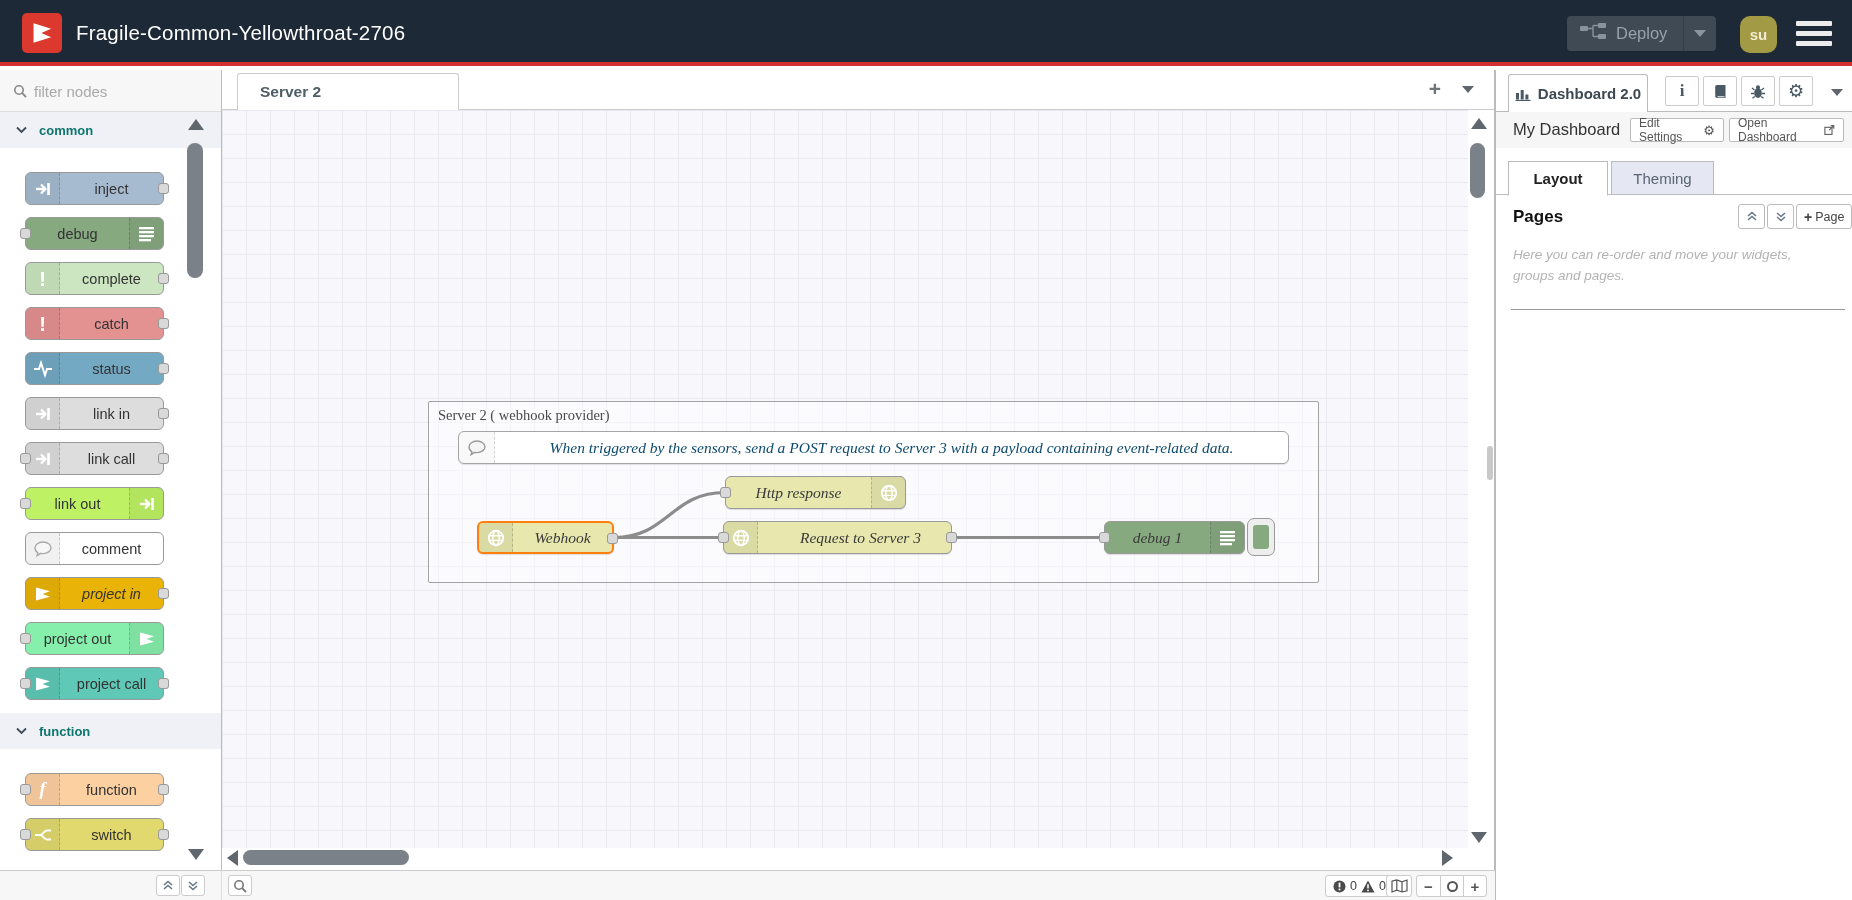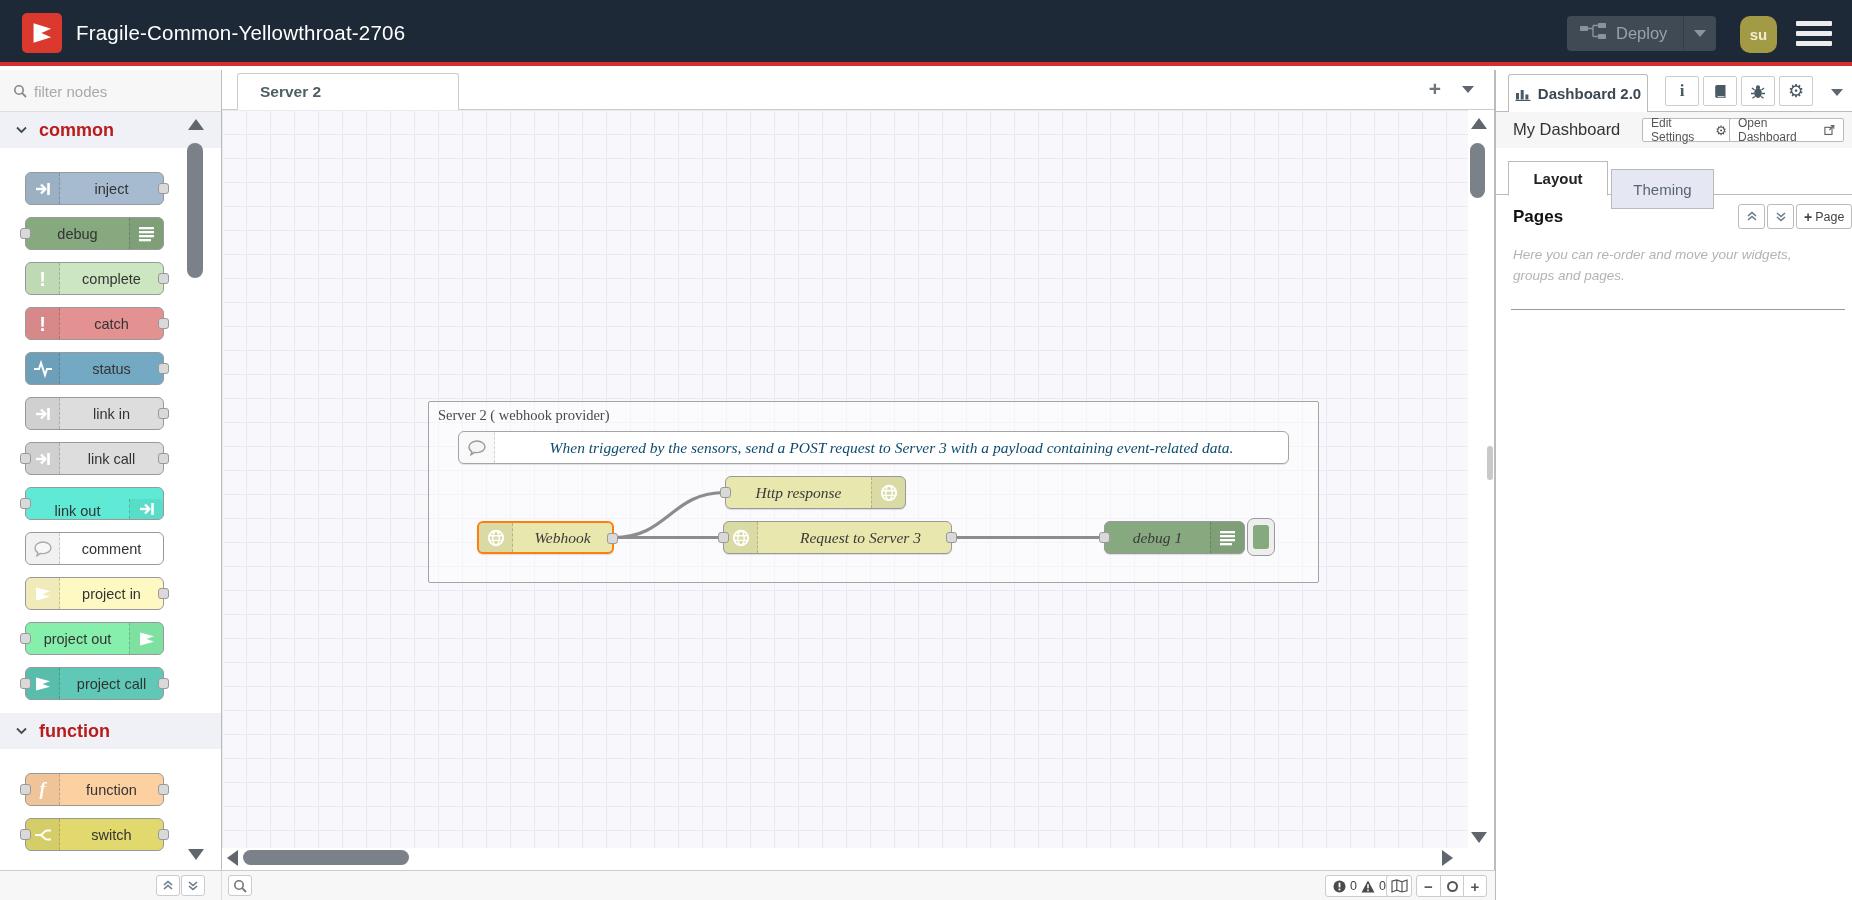--- a/index.html
+++ b/index.html
@@ -36,21 +36,21 @@
   .palette { position:absolute; left:0; top:70px; width:222px; height:800px; background:#fff;
     border-right:1px solid #bbb; }
   .psearch-row { position:relative; height:42px; background:#f7f7f7; border-bottom:1px solid #ddd; }
   .psearch-row svg { position:absolute; left:13px; top:14px; }
   .psearch { position:absolute; left:32px; top:6px; width:150px; height:30px; border:none; outline:none;
     background:transparent; font-size:15px; color:#444; font-family:"Liberation Sans",sans-serif; }
   .psearch::placeholder { color:#a9a9a9; }
   .pbody { position:relative; height:758px; overflow:hidden; }
   .pcat-header { height:36px; background:#eff1f7; display:flex; align-items:center; gap:12px;
     padding-left:16px; margin-bottom:24px; }
-  .pcat-header .cat-label { font-size:18px; font-weight:bold; color:#b91c1c; }
+  .pcat-header .cat-label { font-size:13px; font-weight:bold; color:#0f766e; }
   .pcat { margin-bottom:13px; }
   .node { position:relative; height:33px; border:1px solid #999; border-radius:6px; display:flex; }
   .pnode { width:139px; margin:0 0 12px 25px; cursor:grab; }
   .nicon { width:34px; display:flex; align-items:center; justify-content:center;
     background:rgba(0,0,0,0.055); flex:none; }
   .nicon.ileft { border-right:1px dashed rgba(0,0,0,0.18); border-radius:5px 0 0 5px; }
   .nicon.iright { border-left:1px dashed rgba(0,0,0,0.18); border-radius:0 5px 5px 0; }
   .nlabel { flex:1; display:flex; align-items:center; justify-content:center;
     font-size:14.5px; color:#333; white-space:nowrap; overflow:hidden; }
   .nlabel.italic { font-style:italic; font-size:15.5px; color:#3a3a3a; }
@@ -121,21 +121,21 @@
     gap:7px; justify-content:center; font-size:15px; font-weight:bold; color:#3d4852; z-index:2; }
   .sb-iconbtn { position:absolute; top:6px; width:34px; height:30px; background:#fff; border:1px solid #ccc;
     border-radius:2px; display:flex; align-items:center; justify-content:center; cursor:pointer;
     color:#4a5a65; font-size:16px; }
   .sb-caret { position:absolute; left:335px; top:19px; cursor:pointer; }
   .sb-dashrow { position:relative; height:36px; background:#f6f6f6; }
   .sb-dash-title { position:absolute; left:17px; top:8px; font-size:16.5px; color:#333; }
   .sb-smallbtn { position:absolute; top:6px; height:24px; background:#fff; border:1px solid #bbb; border-radius:2px;
     display:flex; align-items:center; justify-content:center; gap:5px; font-size:12px; color:#555; cursor:pointer; padding:0 8px; }
   .sb-tabs2 { position:relative; height:40px; margin-top:7px; border-bottom:1px solid #bbb; }
-  .sb-tab2 { position:absolute; top:14px; height:40px; display:flex; align-items:center; justify-content:center;
+  .sb-tab2 { position:absolute; top:6px; height:34px; display:flex; align-items:center; justify-content:center;
     border:1px solid #bbb; font-size:15px; cursor:pointer; }
   .sb-tab2.active { left:12px; width:100px; background:#fff; border-bottom:1px solid #fff; font-weight:bold; color:#222; z-index:2; top:6px; height:35px; }
   .sb-tab2.inactive { left:115px; width:103px; background:#e5e8f2; color:#5a6573; }
   .pages-row { position:relative; height:40px; margin-top:8px; }
   .pages-heading { position:absolute; left:17px; top:4px; font-size:17px; font-weight:bold; color:#111; }
   .pg-btn { position:absolute; top:1px; height:25px; background:#fff; border:1px solid #bbb; border-radius:3px;
     display:flex; align-items:center; justify-content:center; cursor:pointer; }
   .pg-add { gap:3px; font-size:12.5px; color:#444; padding:0 7px; }
   .pg-add b { font-size:14px; }
   .sb-help { margin:2px 20px 0 17px; font-style:italic; font-size:13.5px; color:#b3b3b3; line-height:1.55; width:316px; }
@@ -255,40 +255,40 @@
             <svg width="20" height="20" viewBox="0 0 20 20">
               <path d="M3 10 h8" stroke="#fff" stroke-width="2.4" fill="none"></path>
               <path d="M8 5.5 L12.5 10 L8 14.5" stroke="#fff" stroke-width="2.4" fill="none" stroke-linejoin="round"></path>
               <path d="M15.5 4 v12" stroke="#fff" stroke-width="2.6"></path>
             </svg>
           </div>
           <div class="nlabel">link call</div>
           <div class="port pin"></div>
           <div class="port pout"></div>
         </div>
-        <div class="node pnode" style="background: #5eead4; align-items: flex-end;">
+        <div class="node pnode" style="background: #bef264;">
           <div class="nlabel">link out</div>
           <div class="nicon iright">
             <svg width="20" height="20" viewBox="0 0 20 20">
               <path d="M3 10 h8" stroke="#fff" stroke-width="2.4" fill="none"></path>
               <path d="M8 5.5 L12.5 10 L8 14.5" stroke="#fff" stroke-width="2.4" fill="none" stroke-linejoin="round"></path>
               <path d="M15.5 4 v12" stroke="#fff" stroke-width="2.6"></path>
             </svg>
           </div>
           <div class="port pin"></div>
         </div>
         <div class="node pnode" style="background: rgb(255, 255, 255);">
           <div class="nicon ileft">
             <svg width="20" height="18" viewBox="0 0 20 18">
               <path d="M10 2c4.4 0 8 2.6 8 5.8s-3.6 5.8-8 5.8c-.8 0-1.6-.1-2.3-.3L4 15.6l.9-2.7C3.2 11.7 2 9.9 2 7.8 2 4.6 5.6 2 10 2z" fill="#f7f7f7" stroke="#aaa" stroke-width="1.4"></path>
             </svg>
           </div>
           <div class="nlabel">comment</div>
         </div>
-        <div class="node pnode" style="background: #fef9c3;">
+        <div class="node pnode" style="background: #eab308; font-style: italic;">
           <div class="nicon ileft">
             <svg width="20" height="20" viewBox="0 0 20 20">
               <path d="M3 3.5 L17 7.3 L9.5 10 L17 12.7 L3 16.5 Z" fill="#fff"></path>
             </svg>
           </div>
           <div class="nlabel">project in</div>
           <div class="port pout"></div>
         </div>
         <div class="node pnode" style="background: #86efac; justify-content: space-between;">
           <div class="nlabel">project out</div>
@@ -507,21 +507,21 @@
         </svg>
     </div>
     <div class="sb-iconbtn" style="left:283px;">
       <span style="font-size:18px; line-height:1;">⚙</span>
     </div>
     <div class="sb-caret tri-dn dark"></div>
   </div>
 
   <div class="sb-dashrow">
     <div class="sb-dash-title">My Dashboard</div>
-    <div class="sb-smallbtn" style="left:146px; width:94px;">
+    <div class="sb-smallbtn" style="left:134px; width:94px;">
       <span>Edit Settings</span>
       <span style="font-size:13px;">⚙</span>
     </div>
     <div class="sb-smallbtn" style="left:233px; width:115px;">
       <span>Open Dashboard</span>
       <svg width="12" height="12" viewBox="0 0 12 12">
           <rect x="1" y="3" width="8" height="8" fill="none" stroke="#666" stroke-width="1.3"></rect>
           <path d="M6 6 L11 1 M7.5 1 H11 V4.5" stroke="#666" stroke-width="1.3" fill="none"></path>
         </svg>
     </div>

